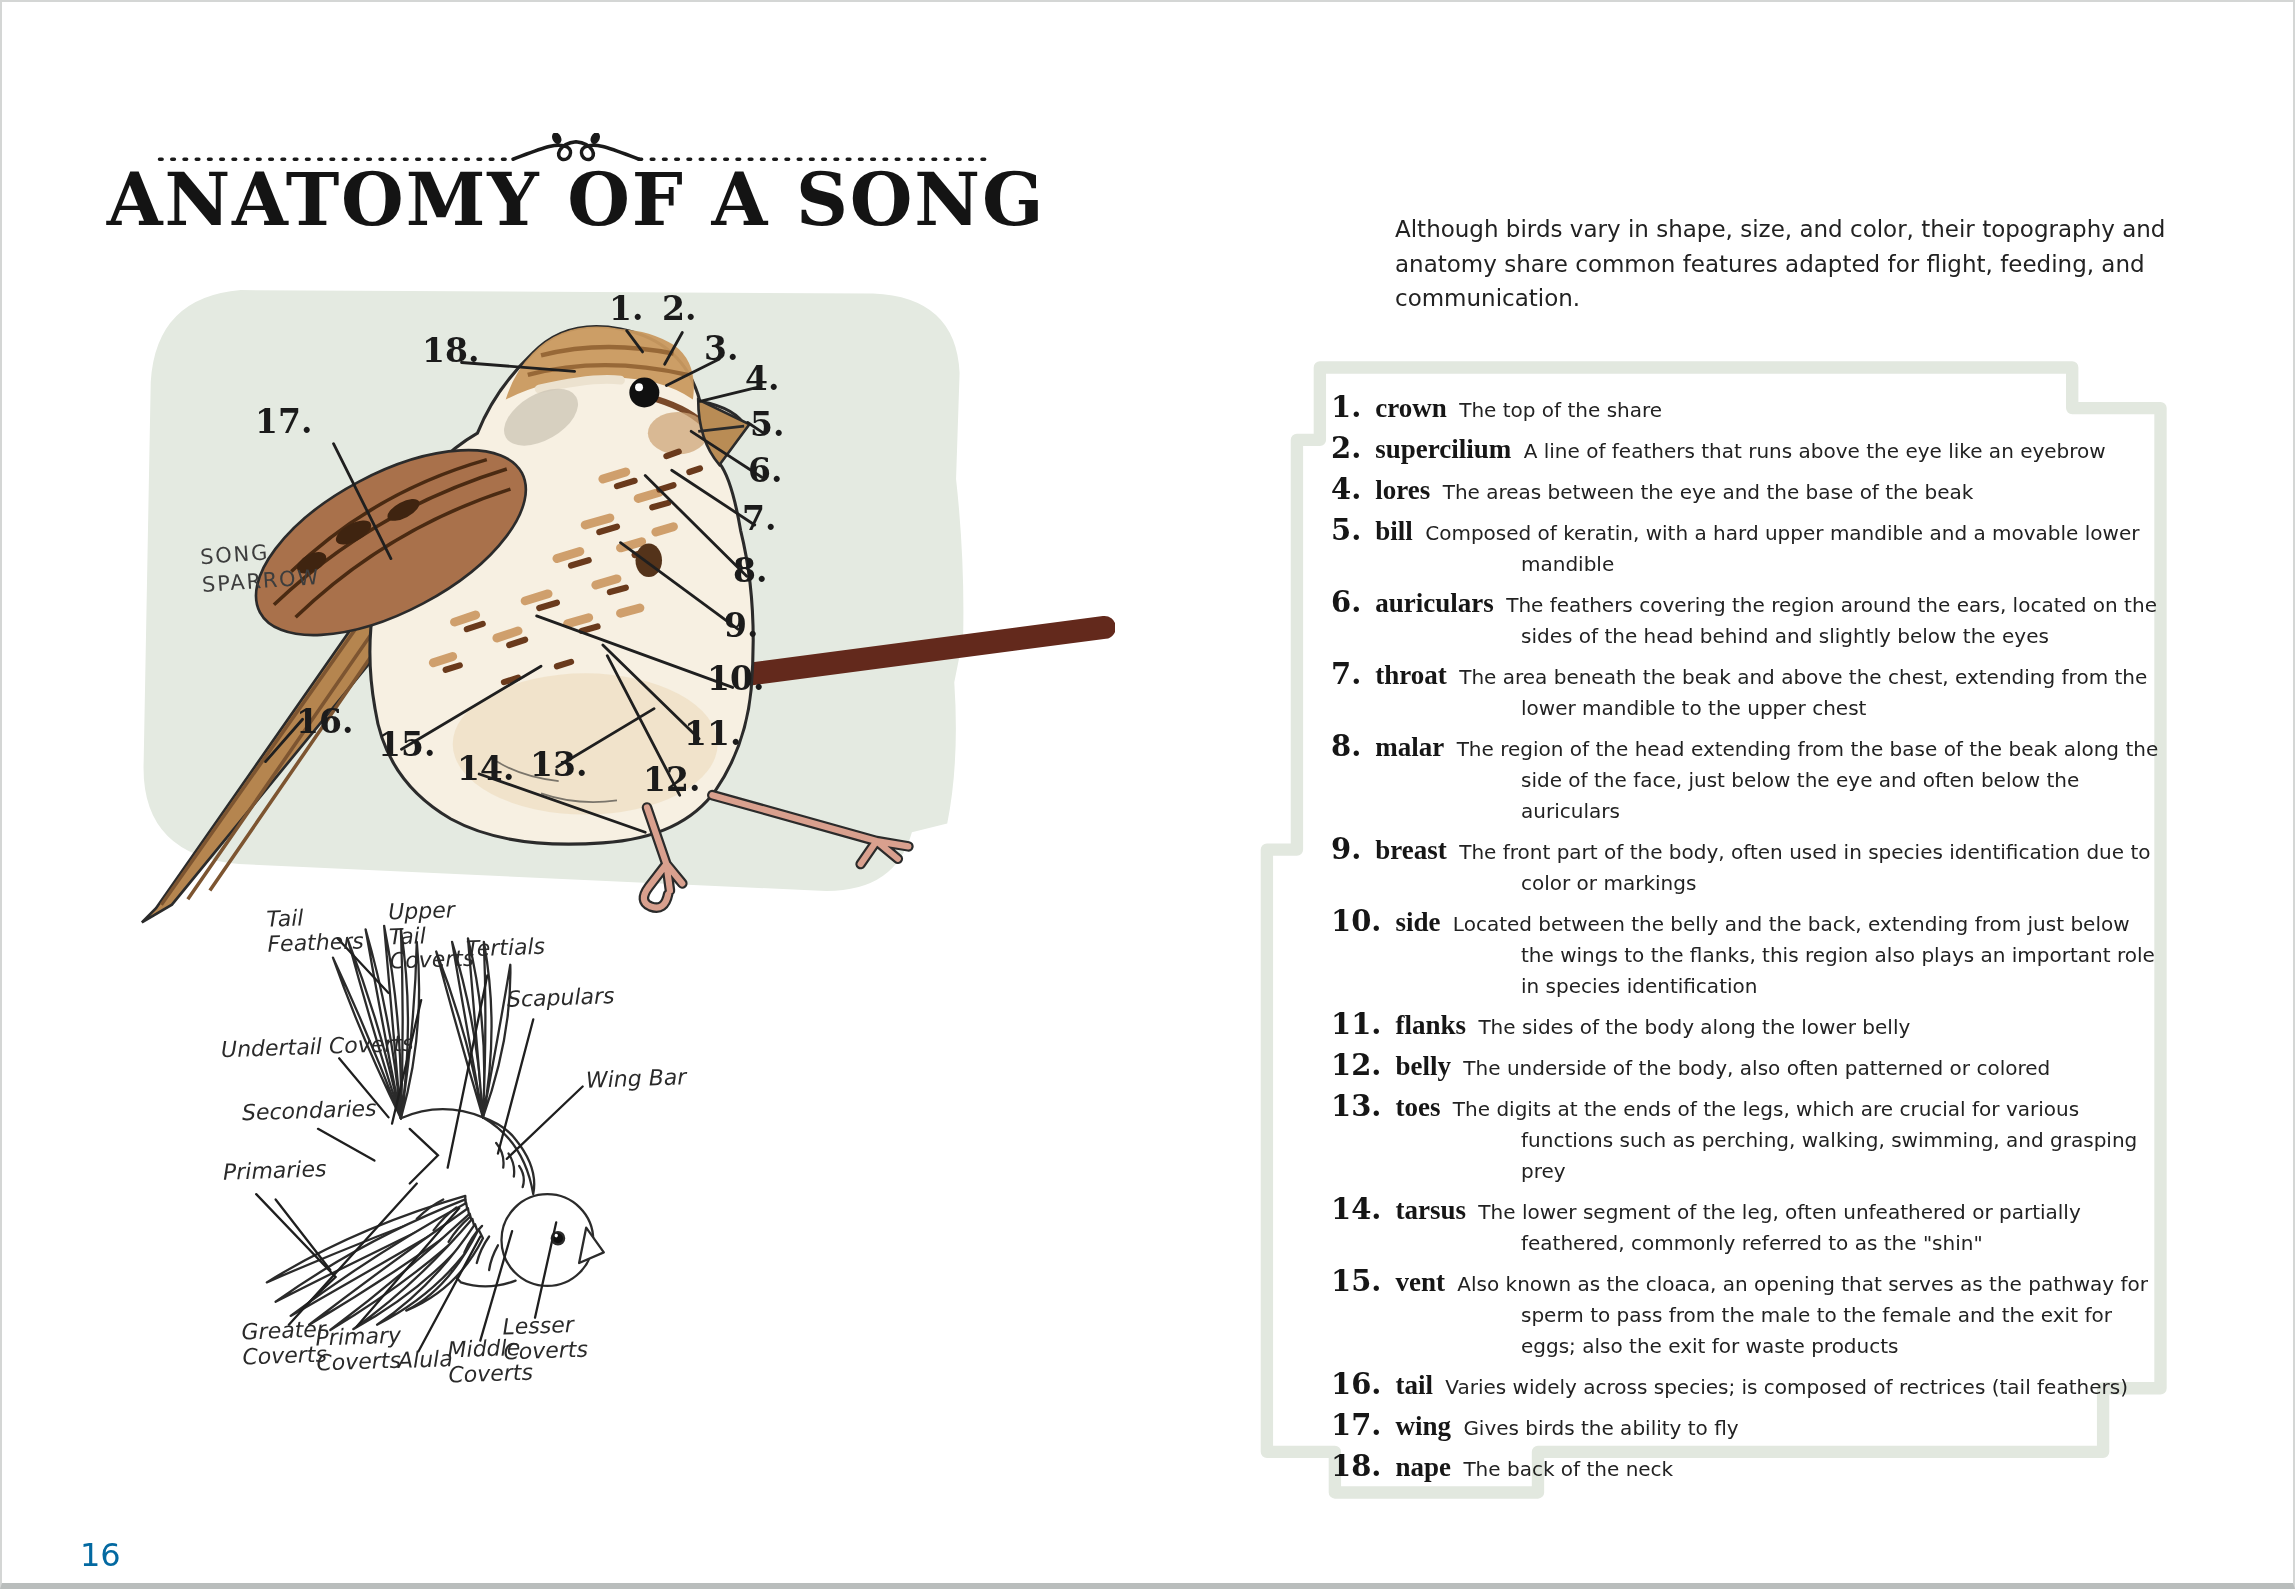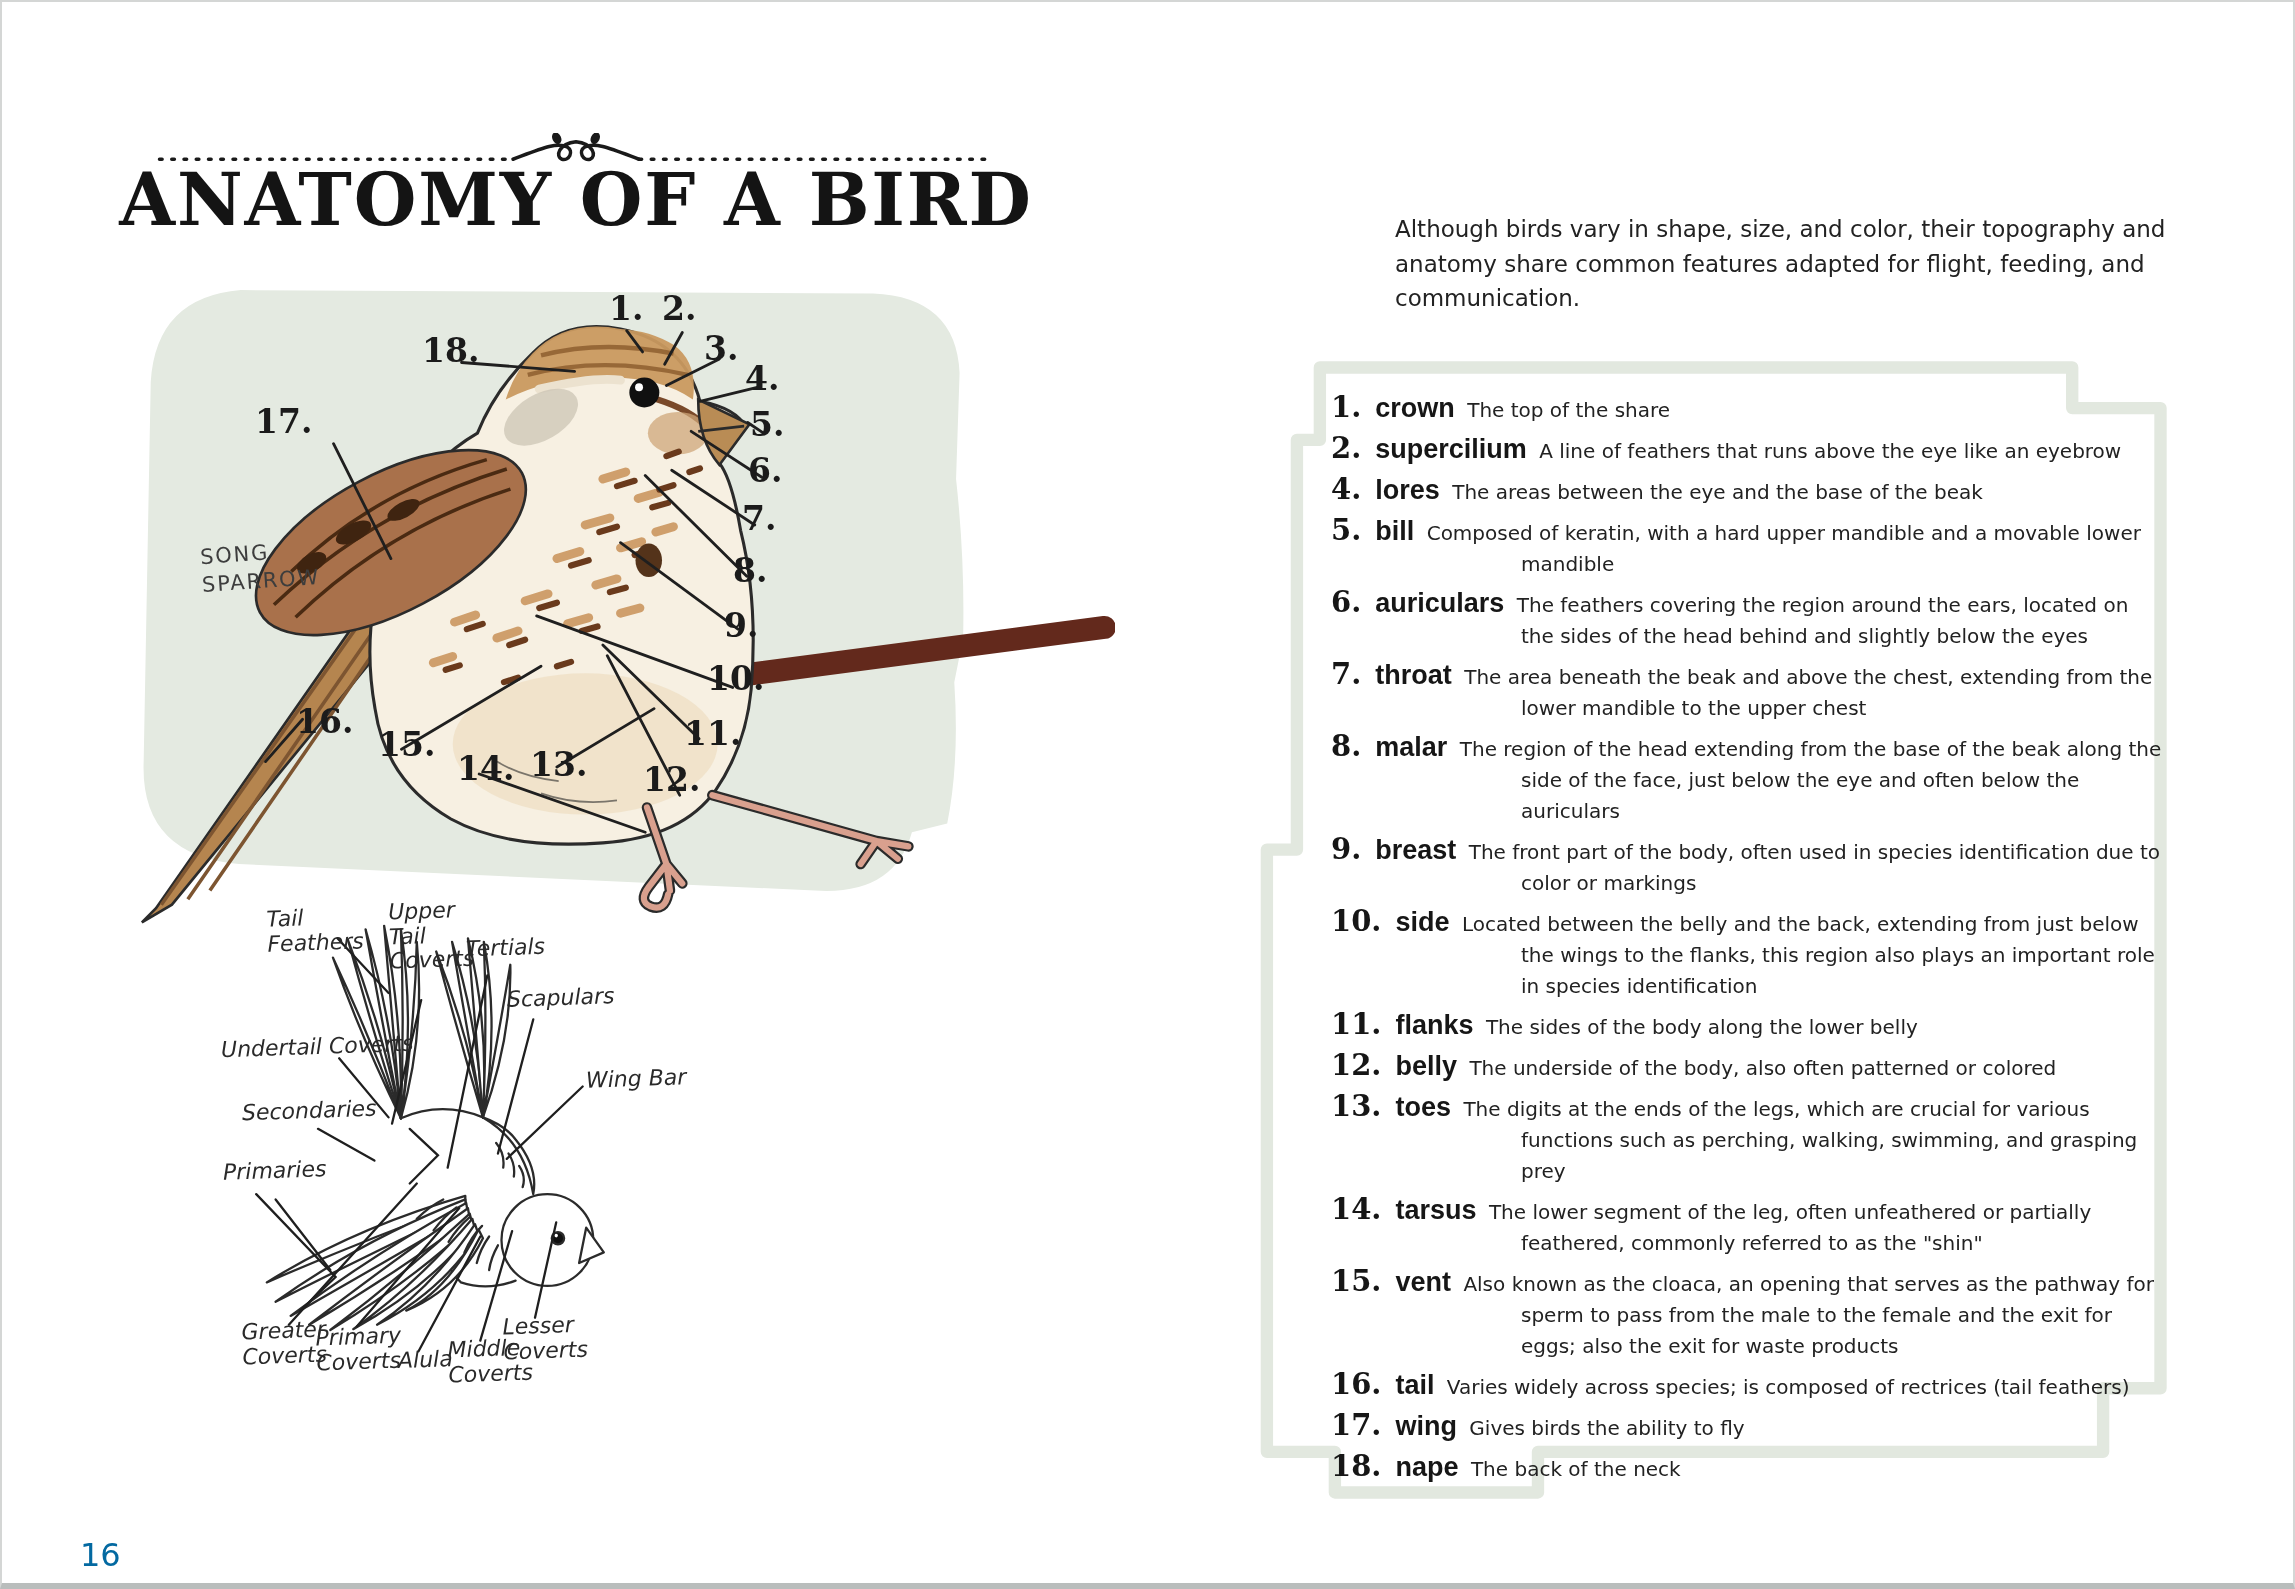--- a/index.html
+++ b/index.html
@@ -18,40 +18,40 @@
   .dlab{font-style:italic;font-size:22px;line-height:1.12;color:#2a2a2a;
       white-space:pre-line;transform:rotate(-2deg);}
   .pagenum{font-size:32px;color:#0369a1;}
   
   #intro{left:1393px;top:210px;width:821px;font-size:23px;line-height:1.5;color:#222;}
   #terms{left:1329px;top:390px;width:834px;}
   .term{padding-left:190px;text-indent:-190px;margin-bottom:7px;
         font-size:20px;line-height:31px;color:#222;}
   .tnum{font-family:"DejaVu Serif","Liberation Serif",serif;font-weight:700;
         font-size:29px;padding-right:14px;color:#161616;}
-  .tname{font-family:Liberation Sans, sans-serif;font-weight:700;
+  .tname{font-family:Liberation Serif, serif;font-weight:700;
         font-size:27px;padding-right:12.4px;color:#161616;}
   svg{display:block;}
 </style>
 </head>
 <body>
 
 <div id="sheet">
 
   <div class="abs" style="left:0;top:0;width:1148px;height:1589px;">
 
     <svg class="abs" style="left:150px;top:131px;" width="848" height="42" viewBox="0 0 960 48">
       <line x1="4" y1="30" x2="408" y2="30" stroke="#1a1a1a" stroke-width="4" stroke-dasharray="3 11" stroke-linecap="round"></line>
       <line x1="552" y1="30" x2="956" y2="30" stroke="#1a1a1a" stroke-width="4" stroke-dasharray="3 11" stroke-linecap="round"></line>
       <path d="M408,30 C440,18 458,10 470,16 C478,21 472,32 464,30 C456,27 460,12 480,10 C500,12 504,27 496,30 C488,32 482,21 490,16 C502,10 520,18 552,30" fill="none" stroke="#1a1a1a" stroke-width="4" stroke-linecap="round"></path>
       <ellipse cx="458" cy="6" rx="5" ry="7" fill="#1a1a1a" transform="rotate(-25 458 6)"></ellipse>
       <ellipse cx="502" cy="6" rx="5" ry="7" fill="#1a1a1a" transform="rotate(25 502 6)"></ellipse>
     </svg>
 
-    <div class="abs" id="page-title">ANATOMY OF A BIRD</div>
+    <div class="abs" id="page-title">ANATOMY OF A SONG</div>
 
     <svg class="abs" style="left:124px;top:265px;" width="989" height="689" viewBox="0 0 1120 780">
 
       <path d="M130,26 Q34,34 28,130 L20,560 Q16,666 128,676 L780,706 Q870,712 890,640 L930,630 Q944,560 938,470 L948,420 Q950,330 940,240 L944,120 Q940,34 846,30 Z" fill="#e4eae1"></path>
 
       <path d="M318,512 L1108,408" stroke="#63291c" stroke-width="26" stroke-linecap="round" fill="none"></path>
       <path d="M340,520 L520,496" stroke="#7a3a28" stroke-width="10" stroke-linecap="round" fill="none" opacity="0.7"></path>
 
       <path d="M300,345 L34,726 L18,742 L52,722 L322,392 Z" fill="#b5854f" stroke="#2b2b2b" stroke-width="3"></path>
       <path d="M295,360 L40,722 M308,372 L70,716 M318,382 L95,706" stroke="#7d5531" stroke-width="4" fill="none"></path>

